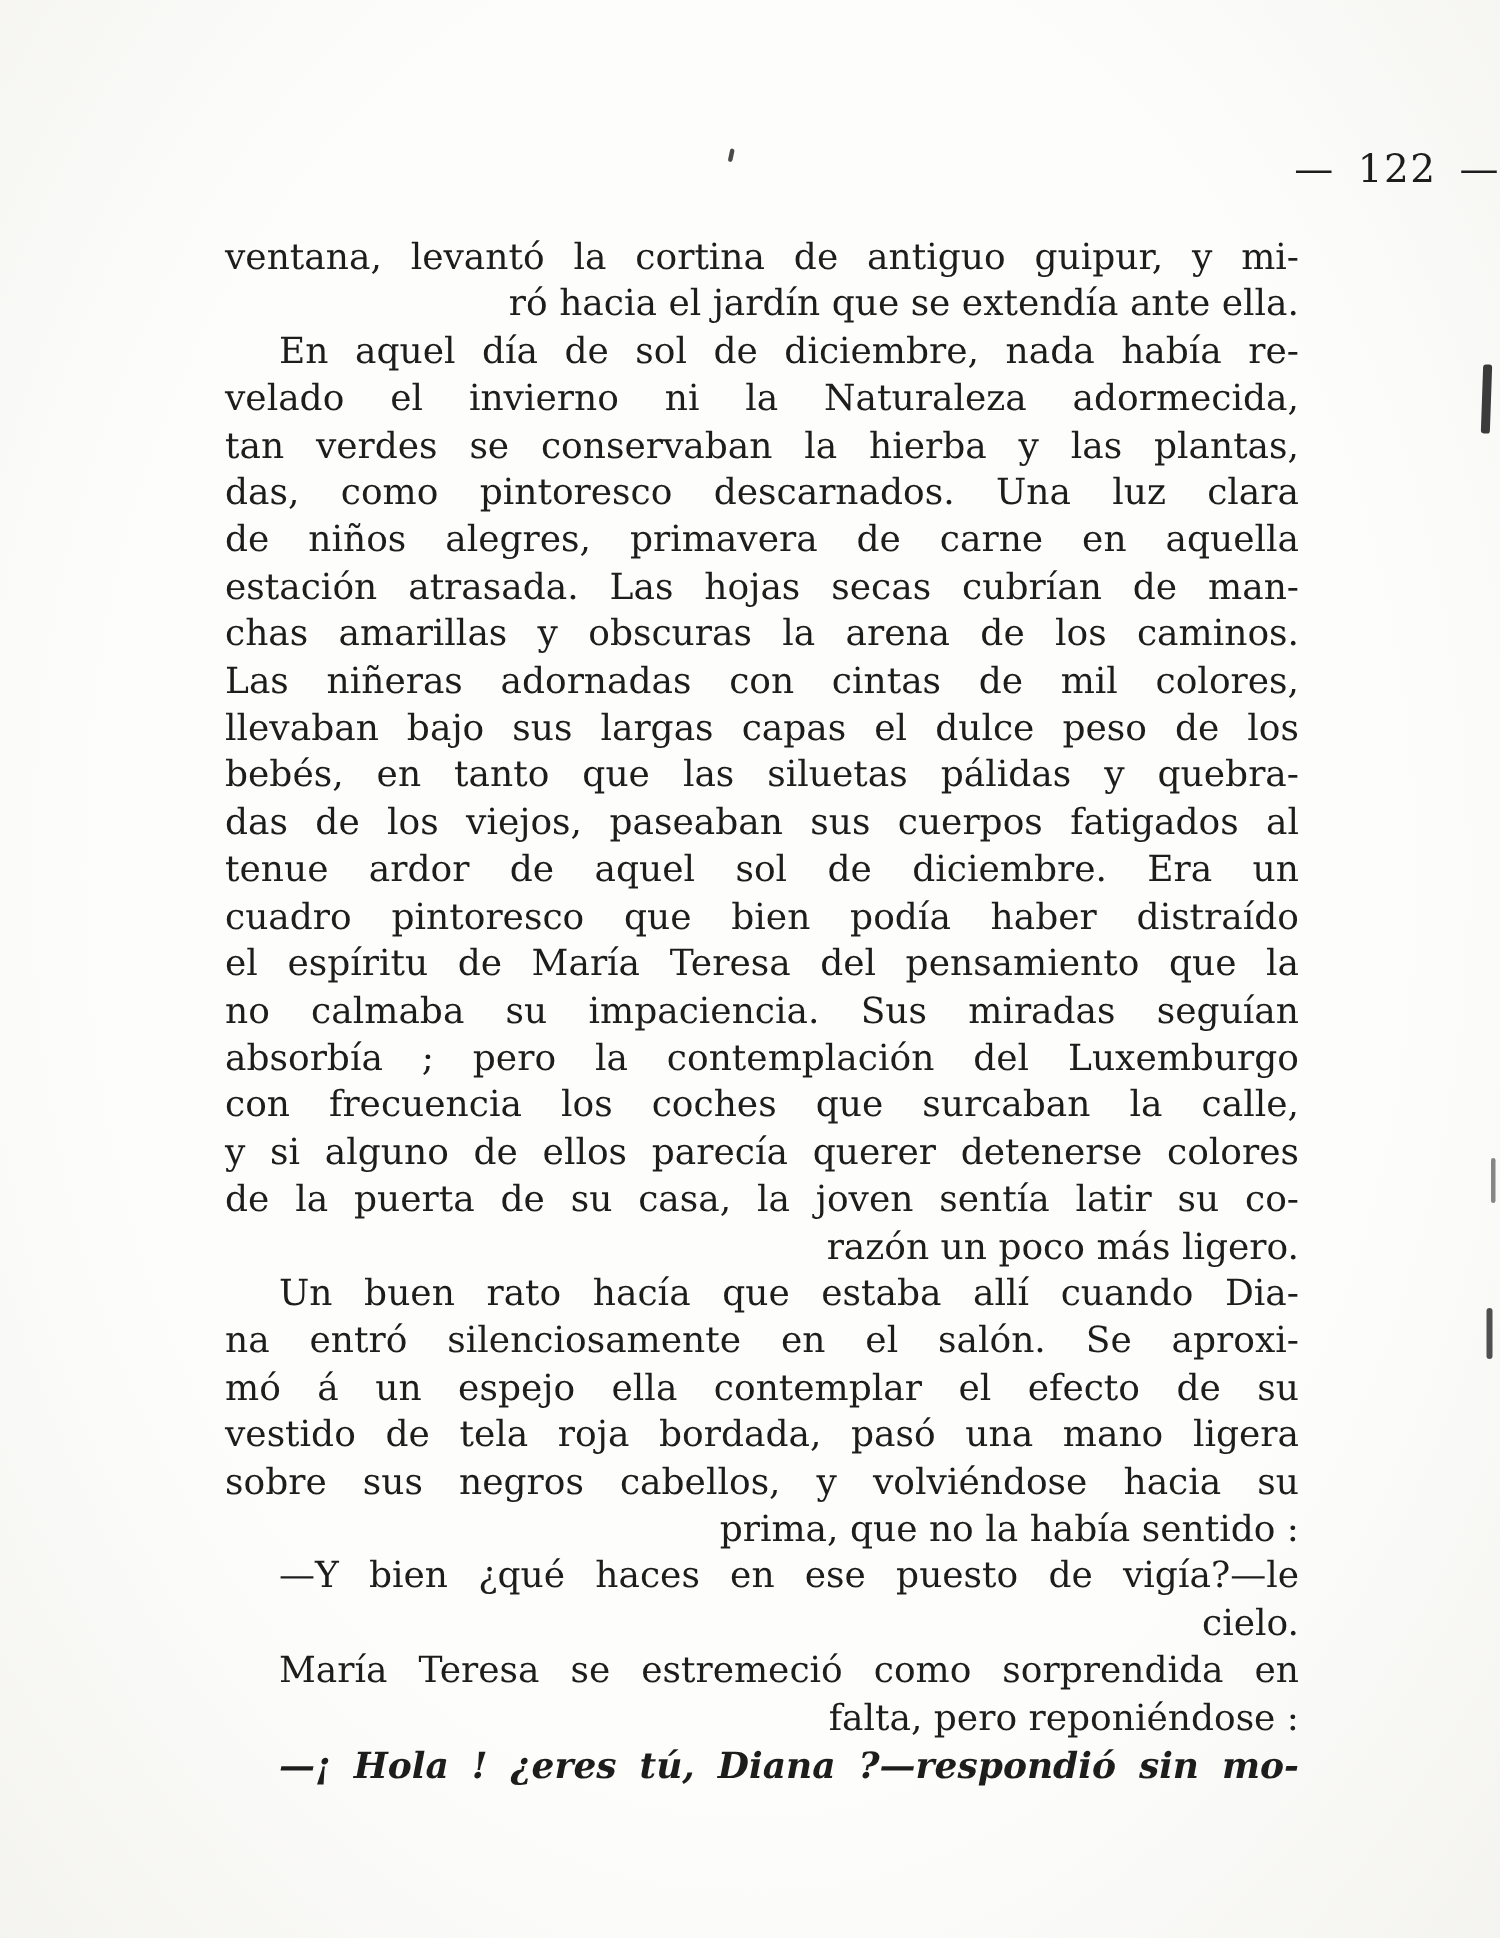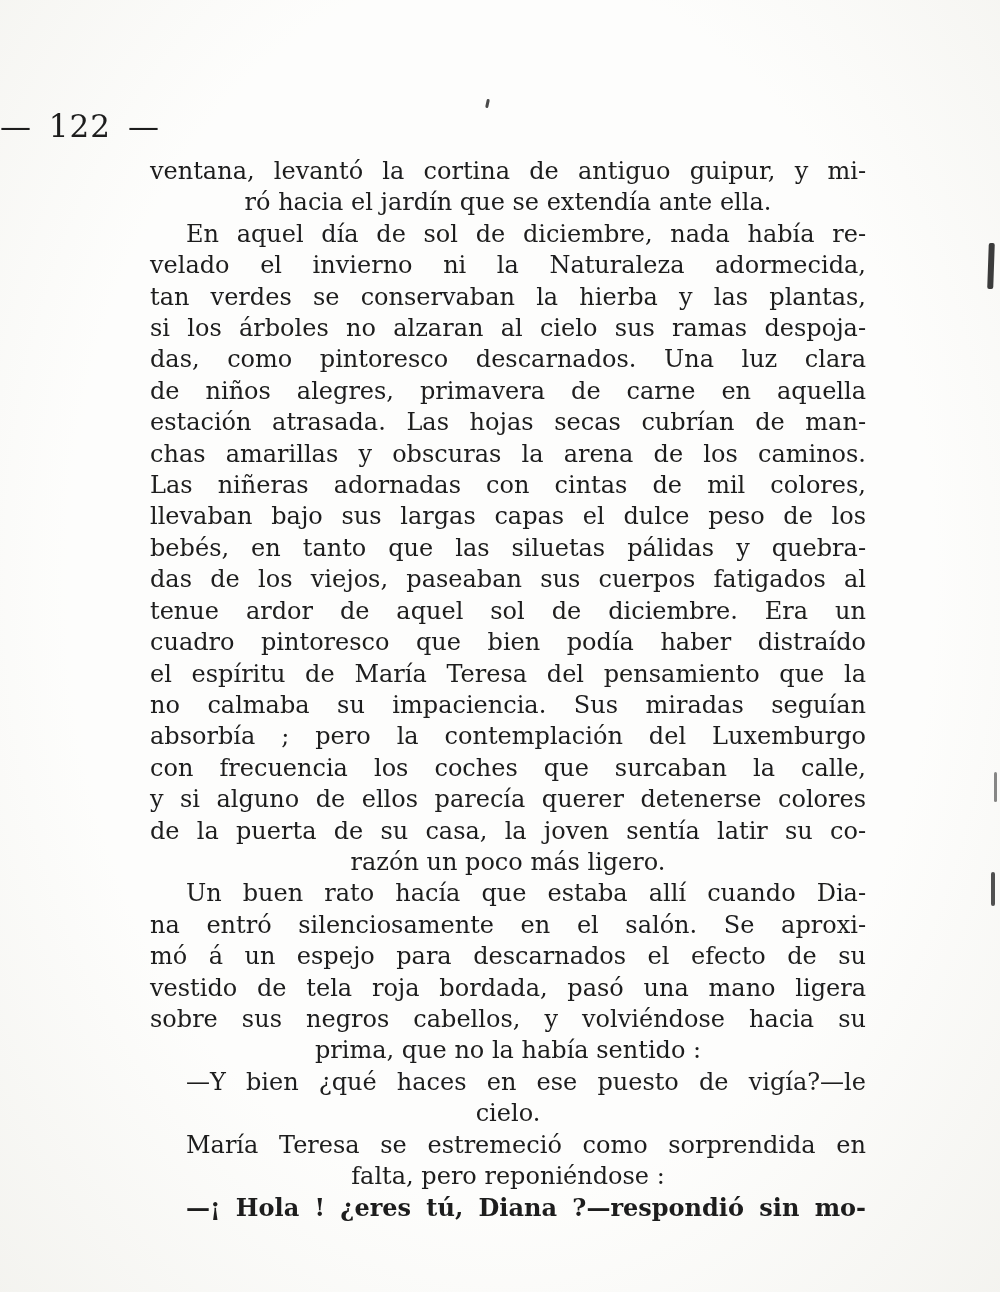--- a/index.html
+++ b/index.html
@@ -19,46 +19,46 @@
     position: absolute;
     inset: 0;
     
     background: radial-gradient(ellipse at 50% 45%, rgba(255,255,255,0.6) 60%, rgba(210,208,200,0.18) 100%);
   }
   .page-number {
     position: absolute;
     top: 98px;
     left: 0;
     width: 100%;
-    text-align: left;
-    font-size: 31px;
+    text-align: right;
+    font-size: 26px;
     letter-spacing: 1px;
     word-spacing: 6px;
-    margin-top: 10px;
   }
   .text-block {
     position: absolute;
     left: 150px;
     top: 156px;
     width: 716px;
     font-size: 24px;
     line-height: 31.4px;
   }
   .line {
-    text-align: center;
+    text-align: right;
   }
   .line.justify {
     text-align: justify;
     text-align-last: justify;
   }
   .line.indent {
     padding-left: 36px;
   }
   .line.bold {
     font-weight: bold;
+    font-style: italic;
   }
   
   .artifact {
     position: absolute;
     background: #262626;
     border-radius: 2px;
   }
   .a1 { left: 988px; top: 243px; width: 6px; height: 46px; opacity: 0.9; transform: rotate(2deg); }
   .a2 { left: 994px; top: 772px; width: 3px; height: 30px; opacity: 0.55; }
   .a3 { left: 991px; top: 872px; width: 4px; height: 34px; opacity: 0.8; }
@@ -79,41 +79,40 @@
 
 <div class="page">
   <div class="accent-mark"></div>
   <div class="page-number">— 122 —</div>
   <div class="text-block">
       <div class="line justify">ventana, levantó la cortina de antiguo guipur, y mi-</div>
       <div class="line">ró hacia el jardín que se extendía ante ella.</div>
       <div class="line indent justify">En aquel día de sol de diciembre, nada había re-</div>
       <div class="line justify">velado el invierno ni la Naturaleza adormecida,</div>
       <div class="line justify">tan verdes se conservaban la hierba y las plantas,</div>
-      <div class="line justify">si los árboles no alzaran al cielo sus ramas despoja-</div>
       <div class="line justify">das, como pintoresco descarnados. Una luz clara</div>
       <div class="line justify">de niños alegres, primavera de carne en aquella</div>
       <div class="line justify">estación atrasada. Las hojas secas cubrían de man-</div>
       <div class="line justify">chas amarillas y obscuras la arena de los caminos.</div>
       <div class="line justify">Las niñeras adornadas con cintas de mil colores,</div>
       <div class="line justify">llevaban bajo sus largas capas el dulce peso de los</div>
       <div class="line justify">bebés, en tanto que las siluetas pálidas y quebra-</div>
       <div class="line justify">das de los viejos, paseaban sus cuerpos fatigados al</div>
       <div class="line justify">tenue ardor de aquel sol de diciembre. Era un</div>
       <div class="line justify">cuadro pintoresco que bien podía haber distraído</div>
       <div class="line justify">el espíritu de María Teresa del pensamiento que la</div>
       <div class="line justify">no calmaba su impaciencia. Sus miradas seguían</div>
       <div class="line justify">absorbía ; pero la contemplación del Luxemburgo</div>
       <div class="line justify">con frecuencia los coches que surcaban la calle,</div>
       <div class="line justify">y si alguno de ellos parecía querer detenerse colores</div>
       <div class="line justify">de la puerta de su casa, la joven sentía latir su co-</div>
       <div class="line">razón un poco más ligero.</div>
       <div class="line indent justify">Un buen rato hacía que estaba allí cuando Dia-</div>
       <div class="line justify">na entró silenciosamente en el salón. Se aproxi-</div>
-      <div class="line justify">mó á un espejo para descarnados el efecto de su</div>
+      <div class="line justify">mó á un espejo ella contemplar el efecto de su</div>
       <div class="line justify">vestido de tela roja bordada, pasó una mano ligera</div>
       <div class="line justify">sobre sus negros cabellos, y volviéndose hacia su</div>
       <div class="line">prima, que no la había sentido :</div>
       <div class="line indent justify">—Y bien ¿qué haces en ese puesto de vigía?—le</div>
       <div class="line">cielo.</div>
       <div class="line indent justify">María Teresa se estremeció como sorprendida en</div>
       <div class="line">falta, pero reponiéndose :</div>
       <div class="line indent justify bold">—¡ Hola ! ¿eres tú, Diana ?—respondió sin mo-</div>
     </div>
   <div class="artifact a1"></div>

